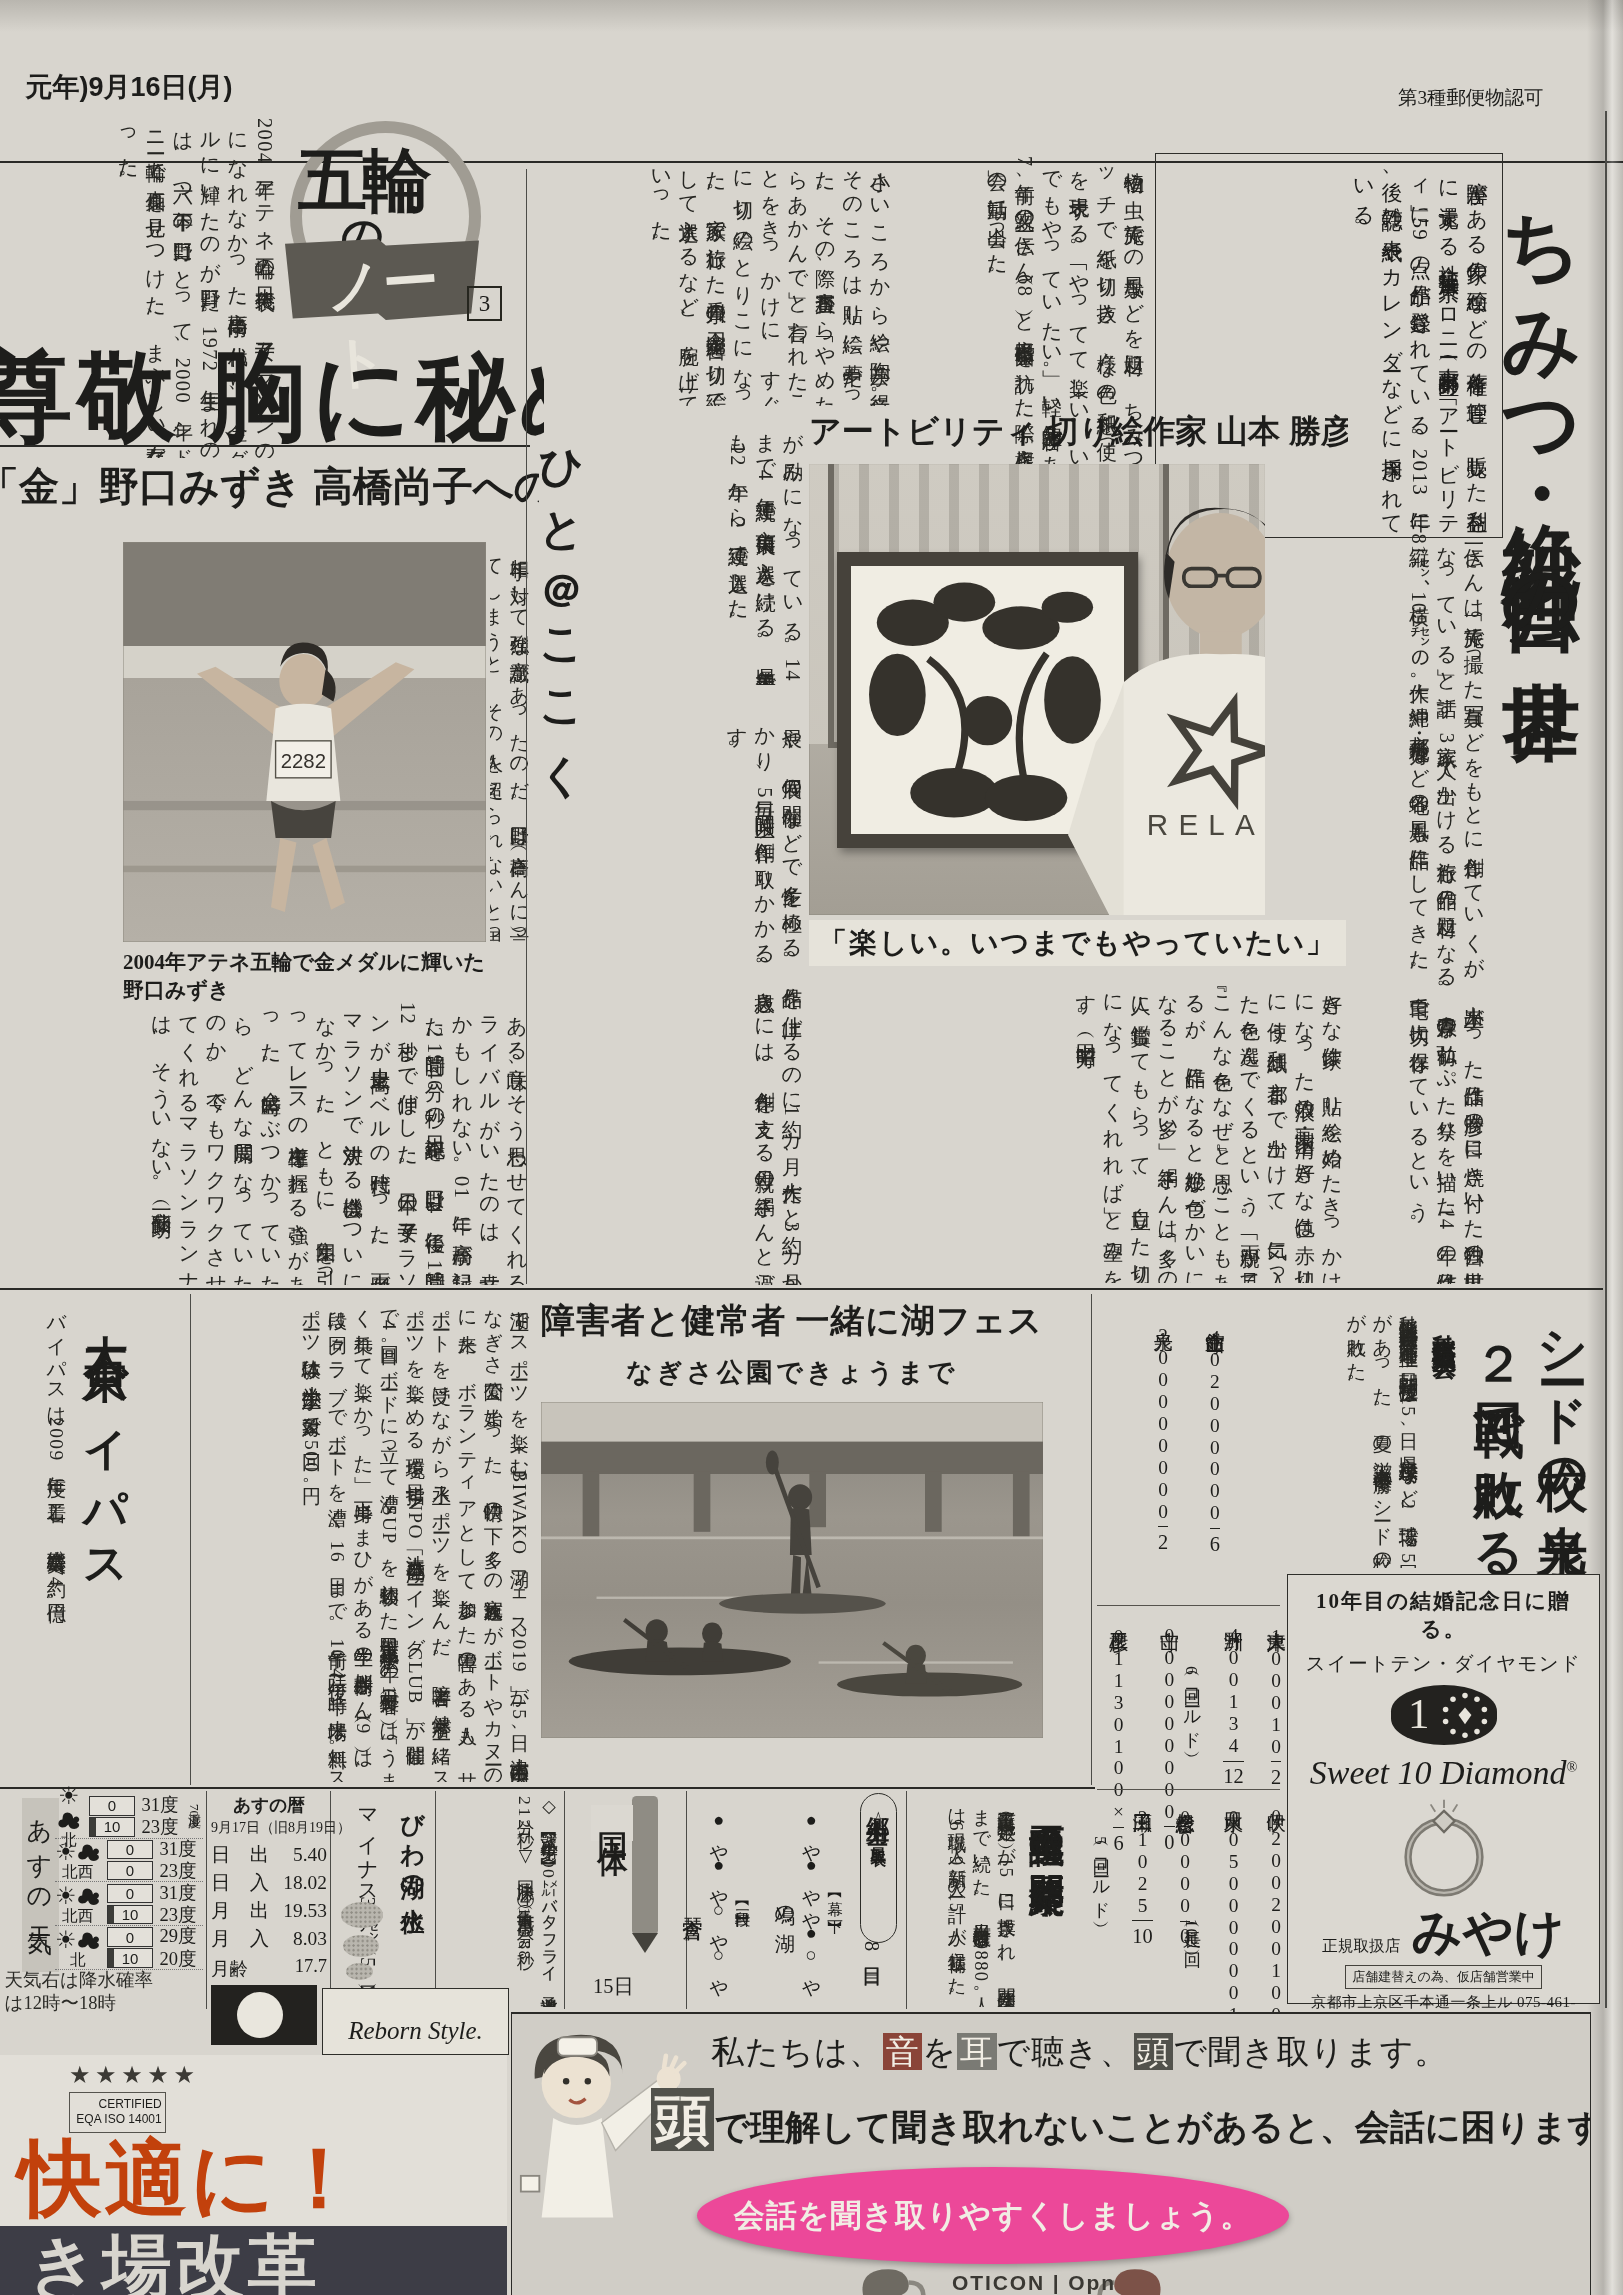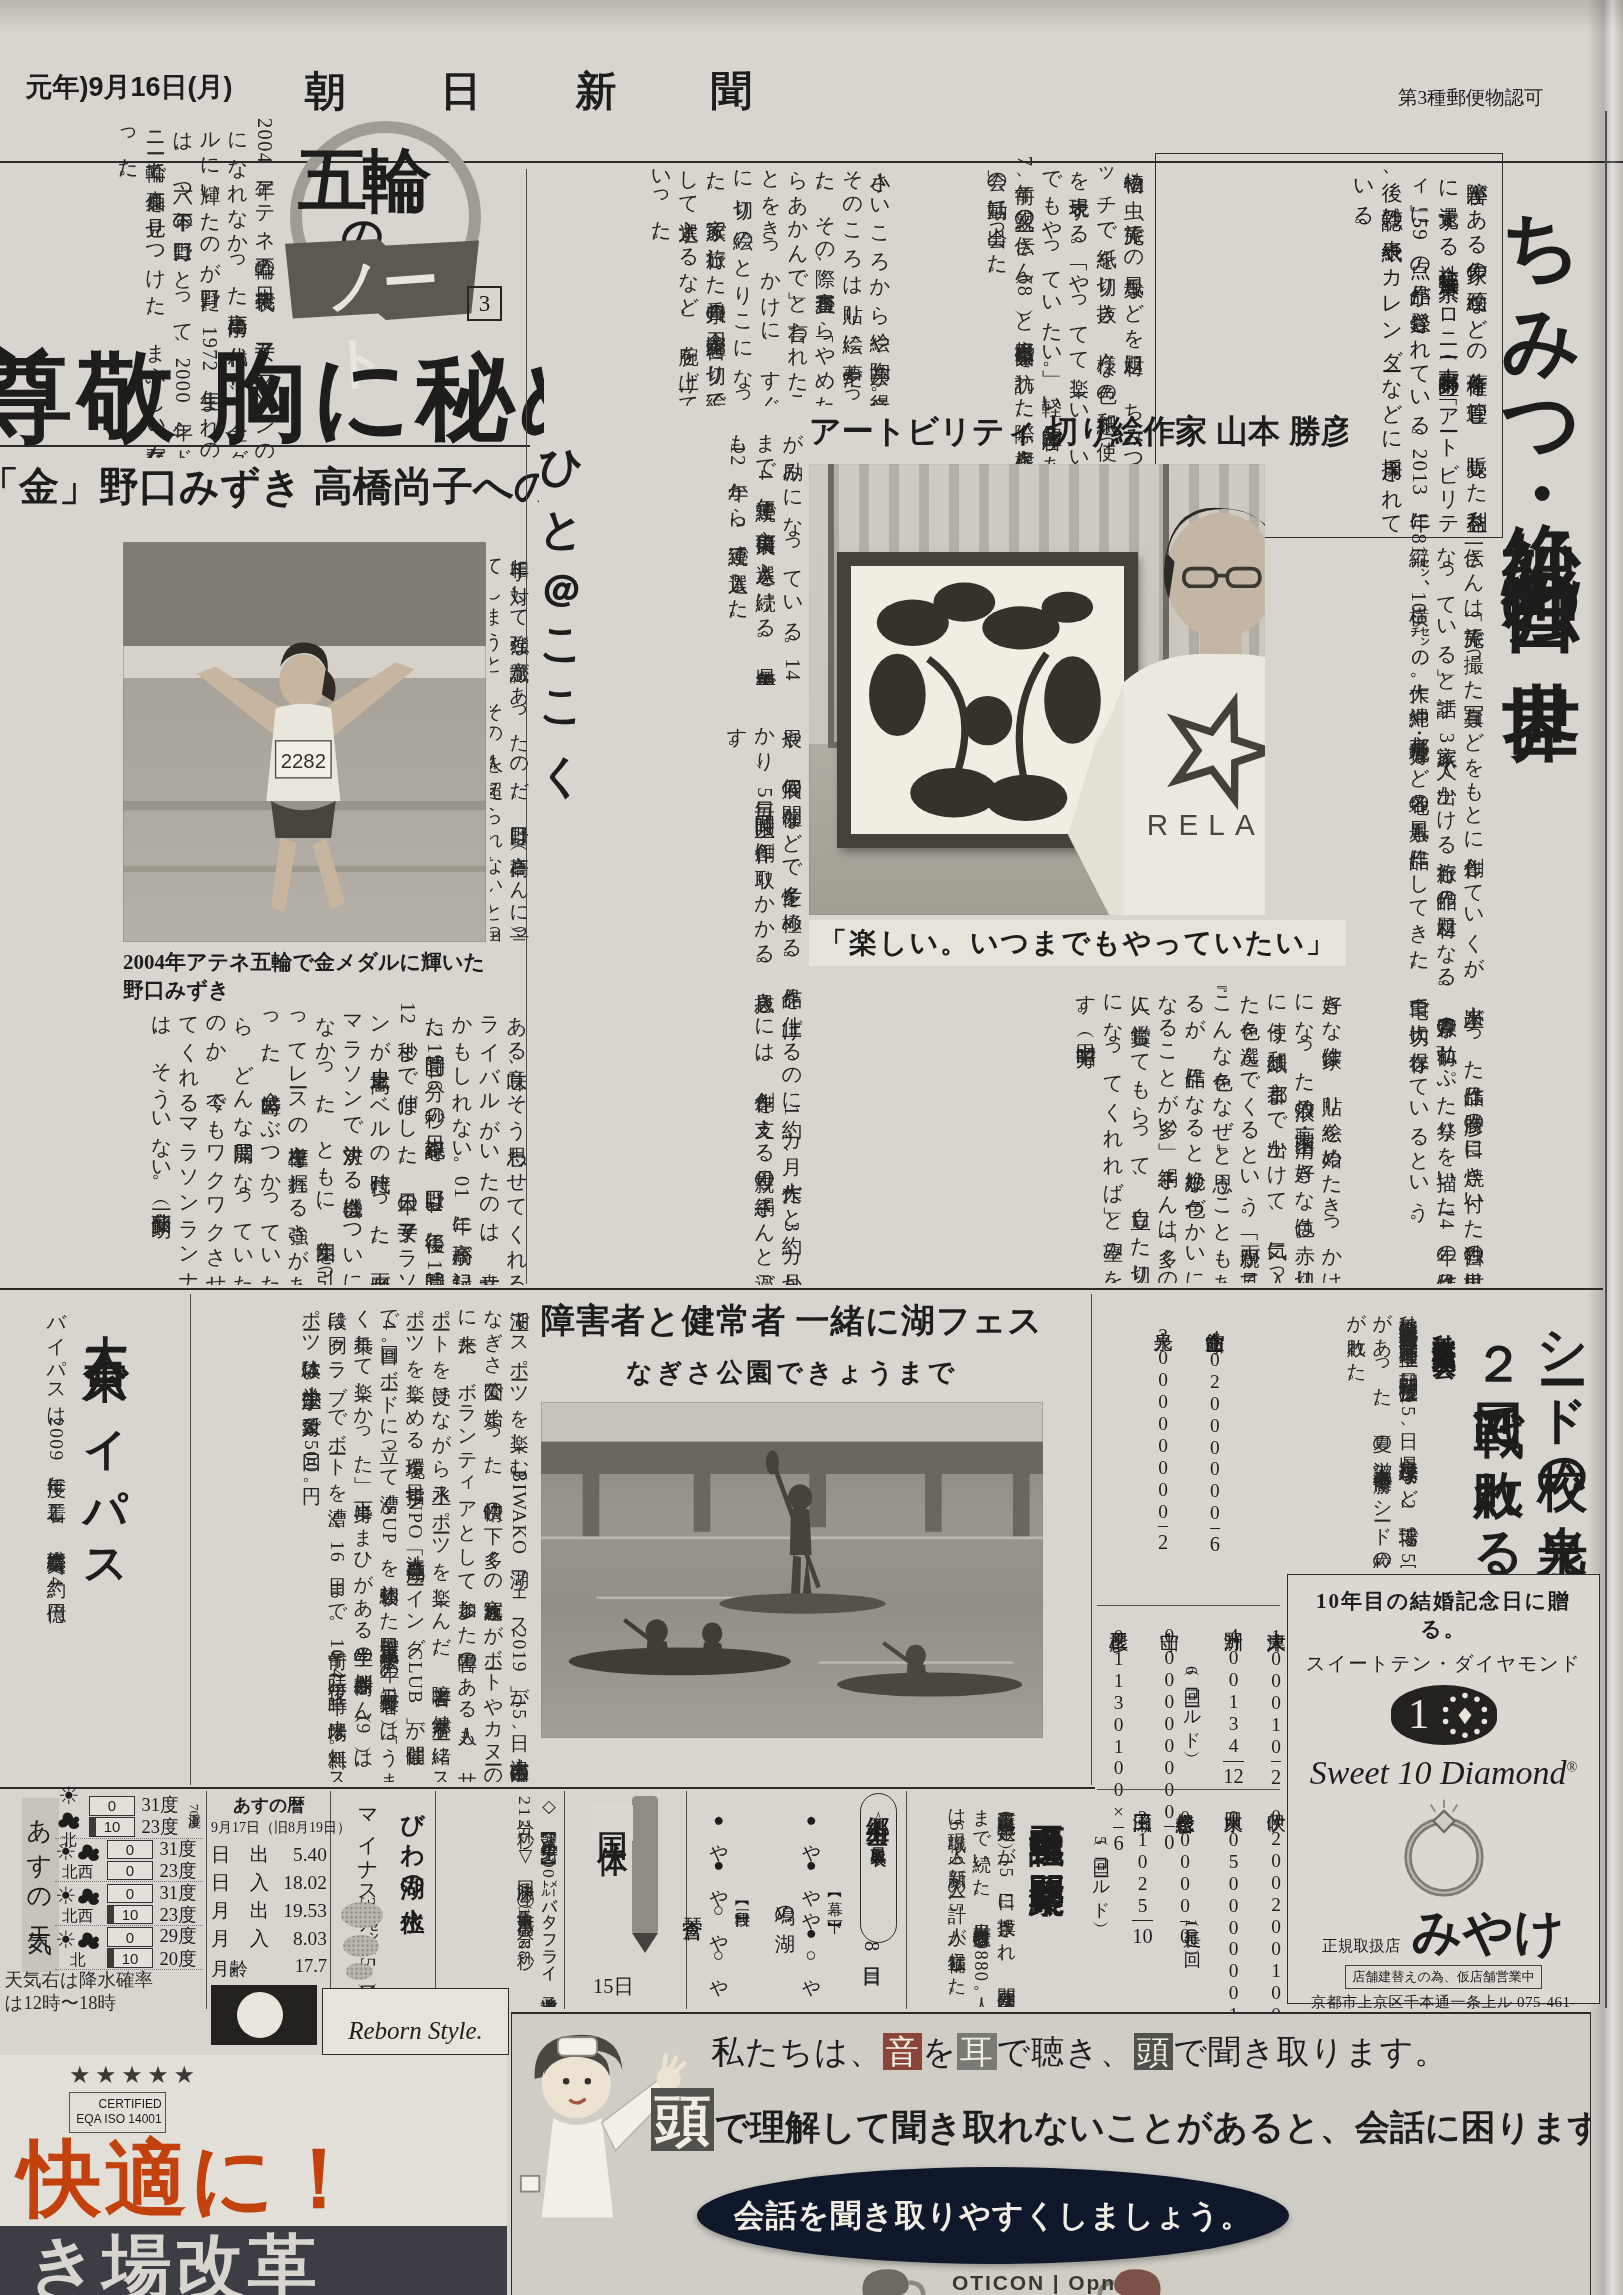--- a/index.html
+++ b/index.html
@@ -43,21 +43,20 @@
   .smallnote{font-size:16.7px;color:#2c2c28;}
   .dotfish{border-radius:50%;background:radial-gradient(circle at 30% 30%, #8f8c84 0.9px, transparent 1.4px);
            background-size:4.6px 4.6px;background-color:#b9b6ae;}
 </style>
 </head>
 <body>
 
 <div id="page">
 
   <div class="abs sans" style="left:25.5px;top:69px;font-size:27px;font-weight:bold;">元年)9月16日(月)</div>
-  <div class="abs" style="left:305px;top:64px;font-size:41px;font-weight:bold;letter-spacing:42px;white-space:nowrap;">朝 日 新 聞</div>
   <div class="abs" style="left:1398px;top:84px;font-size:19.4px;">第3種郵便物認可</div>
   <div class="rule-h" style="left:0;top:161px;width:1623px;height:2.3px;"></div>
 
   <div class="abs" style="left:1587px;top:0;width:36px;height:2295px;background:linear-gradient(90deg,rgba(0,0,0,0),rgba(0,0,0,.16) 45%,rgba(255,255,255,.25) 70%,rgba(0,0,0,.12));"></div>
   <div class="rule-v" style="left:1605px;top:111px;width:1.9px;height:1897px;"></div>
 
   <div class="abs v" style="left:1489px;top:160px;height:1051px;font-size:78px;font-weight:bold;letter-spacing:8.3px;line-height:1.35;">ちみつ・絶妙 独自の世界</div>
 
   <div class="abs boxed v" style="left:1155px;top:153px;width:324px;height:361px;padding:11px;font-size:21px;line-height:1.35;letter-spacing:1.4px;text-align:justify;overflow:hidden;">障害がある作家の絵画などの著作権を管理し、販売した利益を作家に還元する社会福祉法人・東京コロニー（東京都中野区）の「アートビリティ」に59点の作品が登録されている。2013年に登録後、雑誌の表紙やカレンダーなどに採用されている。</div>
 
@@ -558,21 +557,21 @@
     </svg>
 
     <div class="sans" style="position:absolute;left:199px;top:15.7px;font-size:33px;font-weight:normal;letter-spacing:0.9px;white-space:nowrap;">
       <span>私たちは、</span><span style="background:#8a4438;color:#f1ede4;padding:0 2.8px;">音</span><span>を</span><span style="background:#7a7a74;color:#f1ede4;padding:0 2.8px;">耳</span><span>で聴き、</span><span style="background:#52524c;color:#f1ede4;padding:0 2.8px;">頭</span><span>で聞き取ります。</span>
     </div>
 
     <div class="sans" style="position:absolute;left:139px;top:69px;font-size:35px;font-weight:bold;white-space:nowrap;">
       <span style="font-size:56px;background:#52524c;color:#f1ede4;padding:0 3.7px;">頭</span><span>で理解して聞き取れないことがあると、会話に困ります。</span>
     </div>
 
-    <div style="position:absolute;left:185px;top:153px;width:592px;height:97px;background:#0f172a;border-radius:50%/50%;display:flex;align-items:center;justify-content:center;box-shadow:0 2.8px 6.5px rgba(0,0,0,.3);">
+    <div style="position:absolute;left:185px;top:153px;width:592px;height:97px;background:#ec4899;border-radius:50%/50%;display:flex;align-items:center;justify-content:center;box-shadow:0 2.8px 6.5px rgba(0,0,0,.3);">
       <span class="sans" style="color:#f1ede4;font-size:31px;font-weight:bold;letter-spacing:0.9px;">会話を聞き取りやすくしましょう。</span>
     </div>
 
     <svg style="position:absolute;left:342px;top:250px;" width="74" height="37" viewBox="0 0 160 80">
       <path d="M20 70 Q10 20 60 12 Q110 6 118 40 Q122 66 90 70 Z" fill="#6e6a62"></path>
       <path d="M118 40 Q150 40 150 70" stroke="#8a877f" stroke-width="10" fill="none"></path>
     </svg>
     <svg style="position:absolute;left:583px;top:250px;" width="74" height="37" viewBox="0 0 160 80">
       <path d="M140 70 Q150 20 100 12 Q50 6 42 40 Q38 66 70 70 Z" fill="#7c5248"></path>
       <path d="M42 40 Q10 40 10 70" stroke="#8a877f" stroke-width="10" fill="none"></path>

